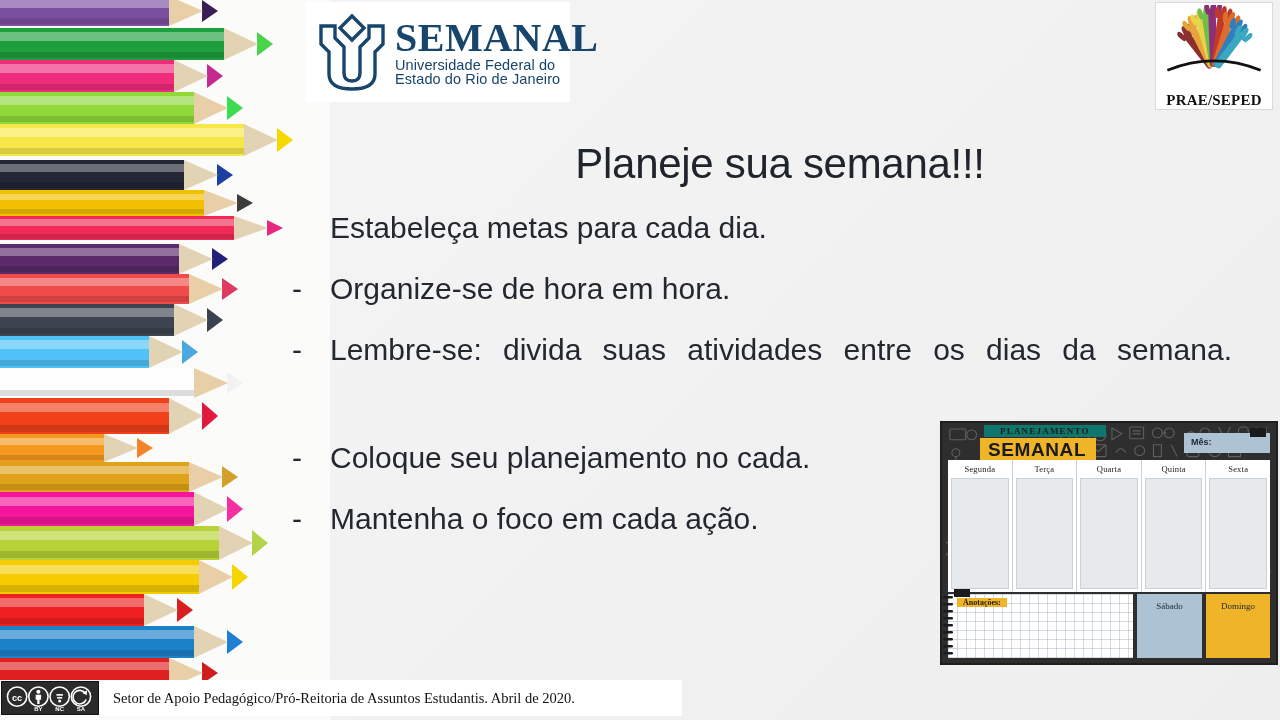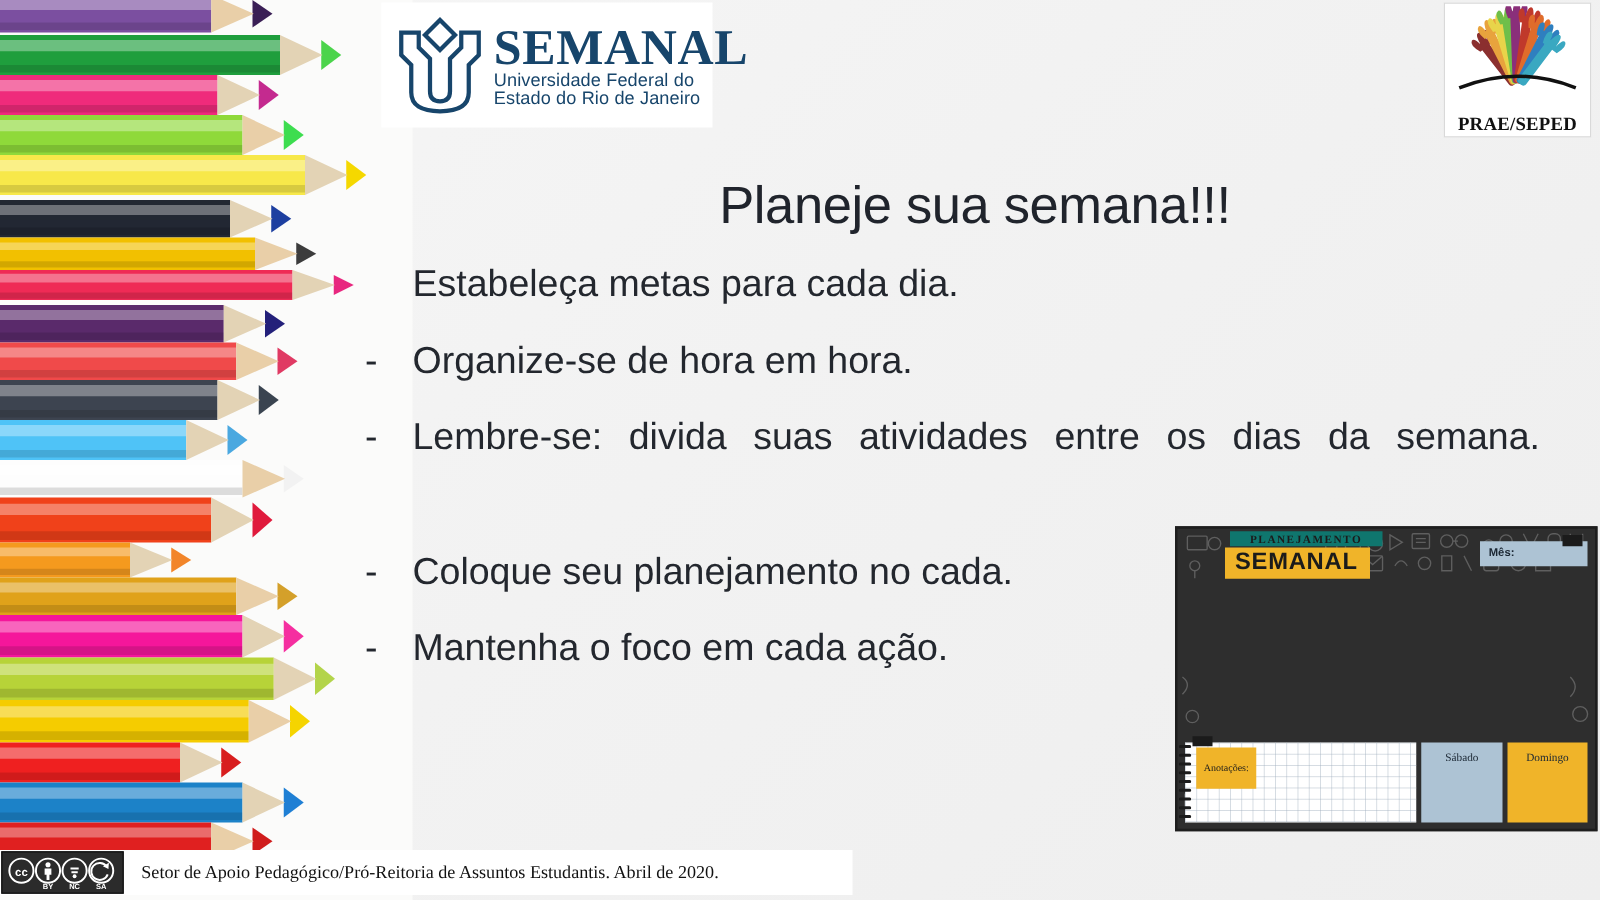--- a/index.html
+++ b/index.html
@@ -146,22 +146,22 @@
   }
   #pl-notes {
     flex:0 0 185px; background:#fff; position:relative;
     background-image:
       linear-gradient(to right, rgba(160,175,190,.45) 1px, transparent 1px),
       linear-gradient(to bottom, rgba(160,175,190,.45) 1px, transparent 1px);
     background-size:9px 9px;
   }
   #pl-notes-label {
     position:absolute; left:9px; top:4px; background:#f0b429; color:#1b1b1b;
-    font-family:"Liberation Serif", serif; font-size:8px; font-weight:400;
-    padding:12px 6px;
+    font-family:"Liberation Serif", serif; font-size:8px; font-weight:700;
+    padding:0 6px;
   }
   #pl-spiral { position:absolute; left:-5px; top:0; width:10px; height:100%; }
   #pl-notes-clip{ position:absolute; left:6px; top:-5px; width:16px; height:8px; background:#1b1b1b; }
   #pl-sab {
     flex:0 0 65px; background:#adc3d4; margin-left:4px;
     font-family:"Liberation Serif", serif; font-size:9px; color:#1b2733;
     text-align:center; padding-top:7px;
   }
   #pl-dom {
     flex:1 1 auto; background:#f0b429; margin-left:4px;
@@ -433,20 +433,42 @@
 
     <div id="planner-head">
       <div id="pl-word">PLANEJAMENTO</div>
       <div id="pl-semanal">SEMANAL</div>
       <div id="pl-mes">
         <div id="pl-mes-clip"></div>
         <span>Mês:</span>
       </div>
     </div>
 
+    <div id="pl-grid">
+      <div class="pl-col">
+        <div class="pl-day">Segunda</div>
+        <div class="pl-colbody"></div>
+      </div>
+      <div class="pl-col">
+        <div class="pl-day">Terça</div>
+        <div class="pl-colbody"></div>
+      </div>
+      <div class="pl-col">
+        <div class="pl-day">Quarta</div>
+        <div class="pl-colbody"></div>
+      </div>
+      <div class="pl-col">
+        <div class="pl-day">Quinta</div>
+        <div class="pl-colbody"></div>
+      </div>
+      <div class="pl-col">
+        <div class="pl-day">Sexta</div>
+        <div class="pl-colbody"></div>
+      </div>
+    </div>
 
     <div id="pl-bottom">
       <div id="pl-notes">
         <svg id="pl-spiral" viewBox="0 0 10 64">
           <g fill="#1b1b1b">
             <rect y="2" x="0" width="10" height="2.4" rx="1.2"></rect>
             <rect y="9" x="0" width="10" height="2.4" rx="1.2"></rect>
             <rect y="16" x="0" width="10" height="2.4" rx="1.2"></rect>
             <rect y="23" x="0" width="10" height="2.4" rx="1.2"></rect>
             <rect y="30" x="0" width="10" height="2.4" rx="1.2"></rect>

